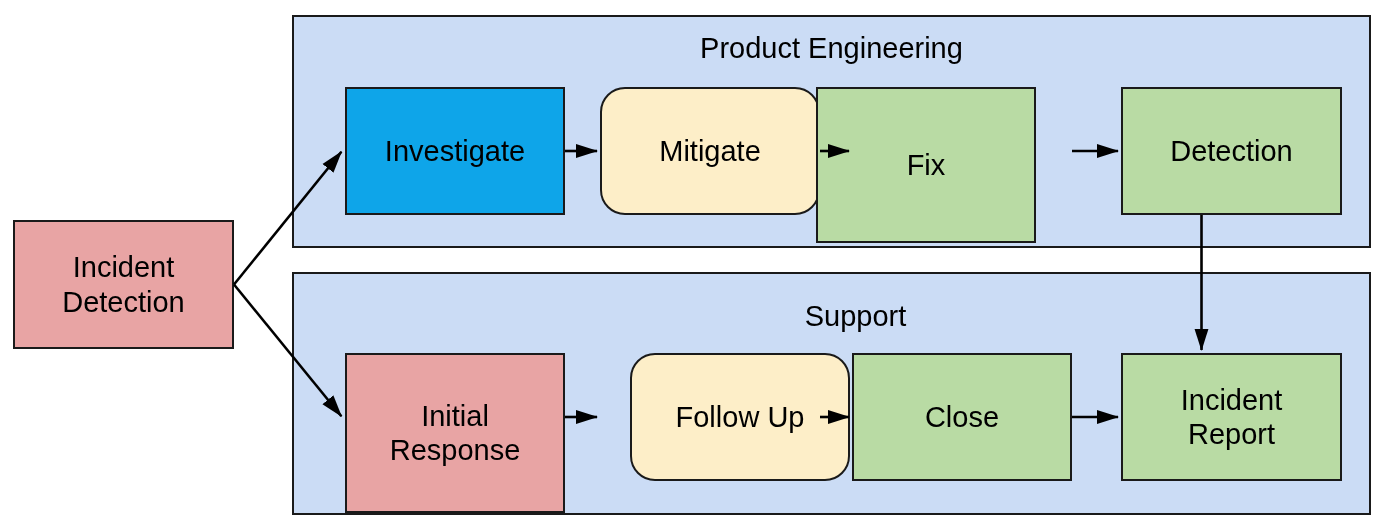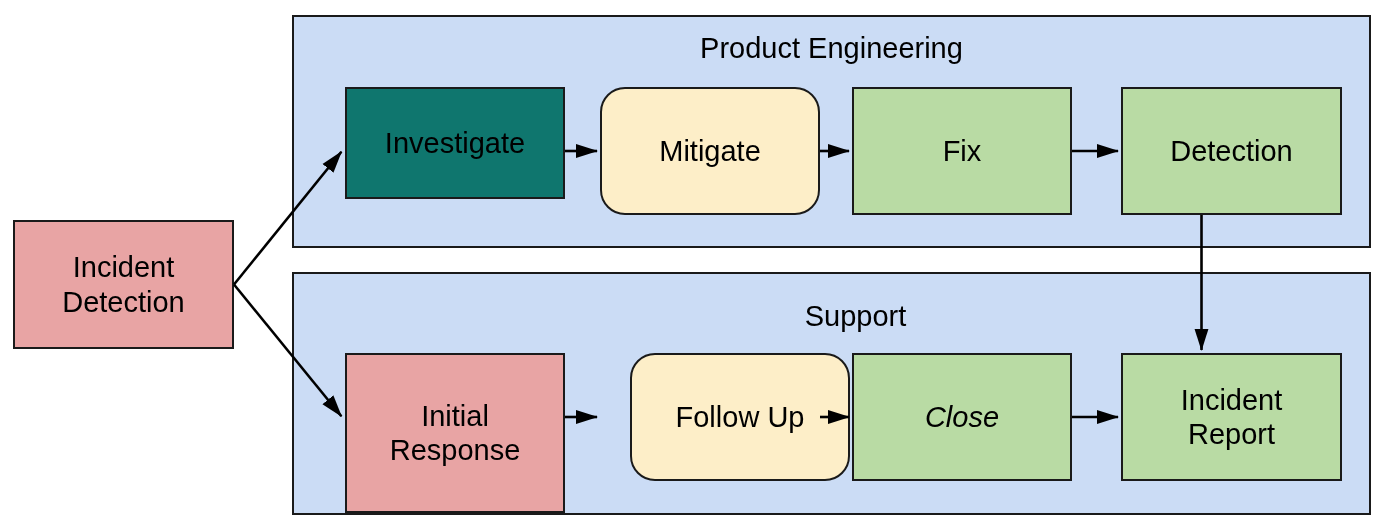--- a/index.html
+++ b/index.html
@@ -68,29 +68,29 @@
     <div class="swimlane-title" style="top: 17px;">Product Engineering</div>
   </div>
 
   <div class="swimlane" id="lane-1" style="left: 292px; top: 272px; width: 1079px; height: 243px; background: rgb(203, 220, 245); border-color: rgb(26, 26, 26);">
     <div class="swimlane-title" style="top: 28px; padding-left: 24px;">Support</div>
   </div>
 
   <div class="node red" id="node-incident-detection" style="left: 13px; top: 220px; width: 221px; height: 129px; background: rgb(232, 164, 164); border-color: rgb(26, 26, 26);">Incident
 Detection</div>
 
-  <div class="node red" id="node-investigate" style="left: 345px; top: 87px; width: 220px; height: 112px; background: #0f766e; border-color: rgb(26, 26, 26);">Investigate</div>
+  <div class="node red" id="node-investigate" style="left: 345px; top: 87px; width: 220px; height: 128px; background: #0ea5e9; border-color: rgb(26, 26, 26);">Investigate</div>
   <div class="node yellow" id="node-mitigate" style="left: 600px; top: 87px; width: 220px; height: 128px; background: rgb(253, 238, 200); border-color: rgb(26, 26, 26);">Mitigate</div>
-  <div class="node green" id="node-fix" style="left: 852px; top: 87px; width: 220px; height: 128px; background: rgb(185, 219, 164); border-color: rgb(26, 26, 26);">Fix</div>
+  <div class="node green" id="node-fix" style="left: 816px; top: 87px; width: 220px; height: 156px; background: rgb(185, 219, 164); border-color: rgb(26, 26, 26);">Fix</div>
   <div class="node green" id="node-postmortem" style="left: 1121px; top: 87px; width: 221px; height: 128px; background: rgb(185, 219, 164); border-color: rgb(26, 26, 26);">Detection</div>
 
   <div class="node red" id="node-initial-response" style="left: 345px; top: 353px; width: 220px; height: 160px; background: rgb(232, 164, 164); border-color: rgb(26, 26, 26);">Initial
 Response</div>
   <div class="node yellow" id="node-follow-up" style="left: 600px; top: 353px; width: 220px; height: 128px; background: rgb(253, 238, 200); border-color: rgb(26, 26, 26); margin-left: 30px;">Follow Up</div>
-  <div class="node green" id="node-close" style="left: 852px; top: 353px; width: 220px; height: 128px; background: rgb(185, 219, 164); border-color: rgb(26, 26, 26); font-style: italic;">Close</div>
+  <div class="node green" id="node-close" style="left: 852px; top: 353px; width: 220px; height: 128px; background: rgb(185, 219, 164); border-color: rgb(26, 26, 26);">Close</div>
   <div class="node green" id="node-incident-report" style="left: 1121px; top: 353px; width: 221px; height: 128px; background: rgb(185, 219, 164); border-color: rgb(26, 26, 26);">Incident
 Report</div>
 
   <svg id="edges" viewBox="0 0 1386 526" width="1386" height="526" aria-hidden="true">
     <defs>
       <marker id="arrowhead" markerWidth="9" markerHeight="9" refX="8.2" refY="3.1" orient="auto" markerUnits="strokeWidth">
         <path d="M0,0.4 L8.6,3.1 L0,5.8 Z" fill="#000000"></path>
       </marker>
     </defs>
     <g id="edge-paths" stroke="#000000" stroke-width="2.6" fill="none">

